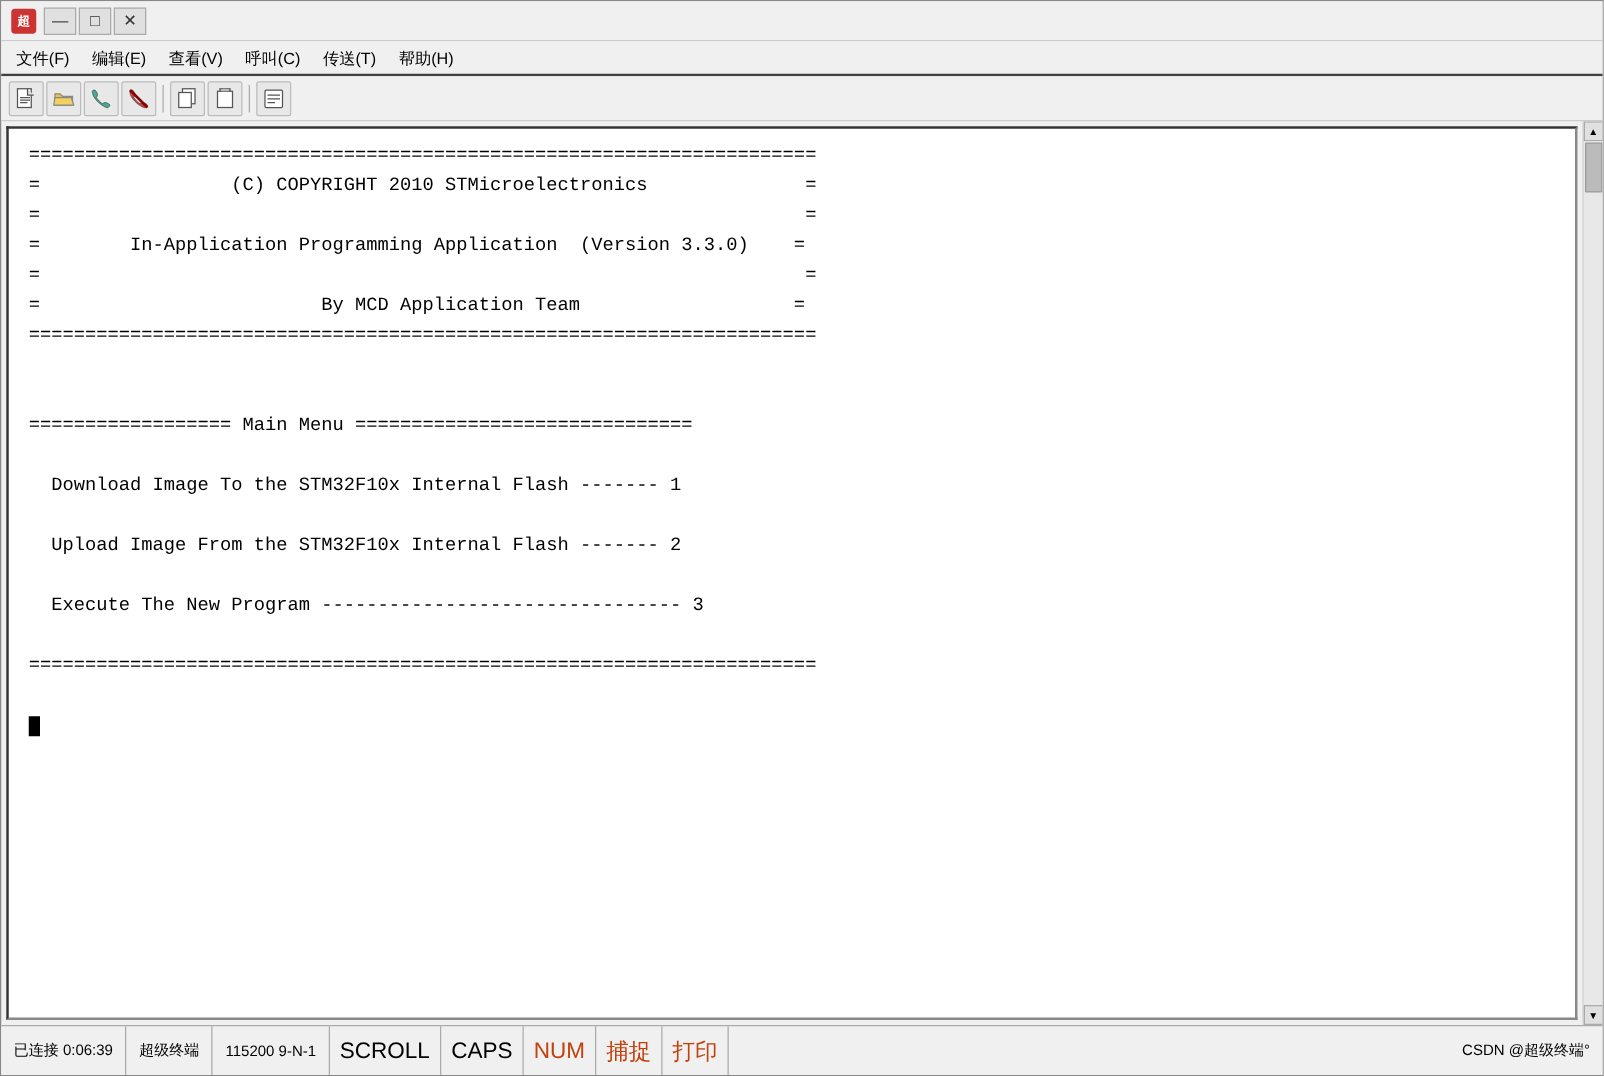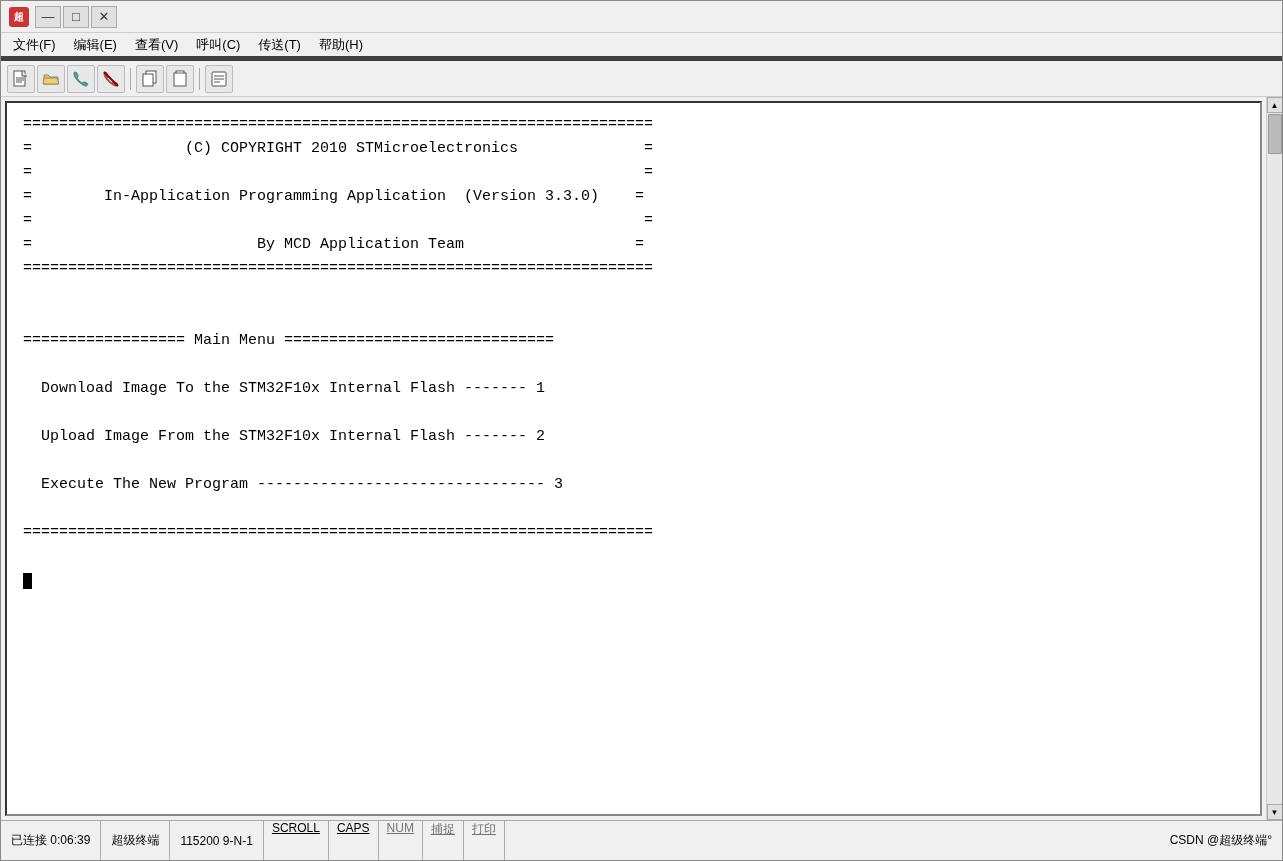--- a/index.html
+++ b/index.html
@@ -66,23 +66,23 @@
       font-size: 13px;
       cursor: pointer;
       color: #333;
     }
 
     
     .menu-bar {
       height: 28px;
       background: #f0f0f0;
       display: flex;
-      align-items: center;
+      align-items: flex-end;
       padding: 0 4px;
-      border-bottom: 5px solid #404040;
+      border-bottom: 2px solid #404040;
       flex-shrink: 0;
       gap: 2px;
     }
     .menu-item {
       padding: 3px 8px;
       font-size: 13px;
       cursor: pointer;
       color: #000;
       border-radius: 2px;
     }
@@ -213,28 +213,28 @@
     }
     .status-section:last-child {
       border-right: none;
       margin-left: auto;
     }
     .status-indicator {
       padding: 0 8px;
       border-right: 1px solid #aaa;
       height: 100%;
       display: flex;
-      font-size: 12px;
-      text-decoration: underline;
+      align-items: center;
+      font-size: 18px;
     }
     .status-indicator.active {
       color: #000;
     }
     .status-indicator.inactive {
-      color: #737373;
+      color: #c2410c;
     }
   </style>
 </head>
 <body>
 
 <div class="window">
 
   <div class="title-bar">
     <div class="title-bar-icon">超</div>
     <div class="title-bar-controls">

